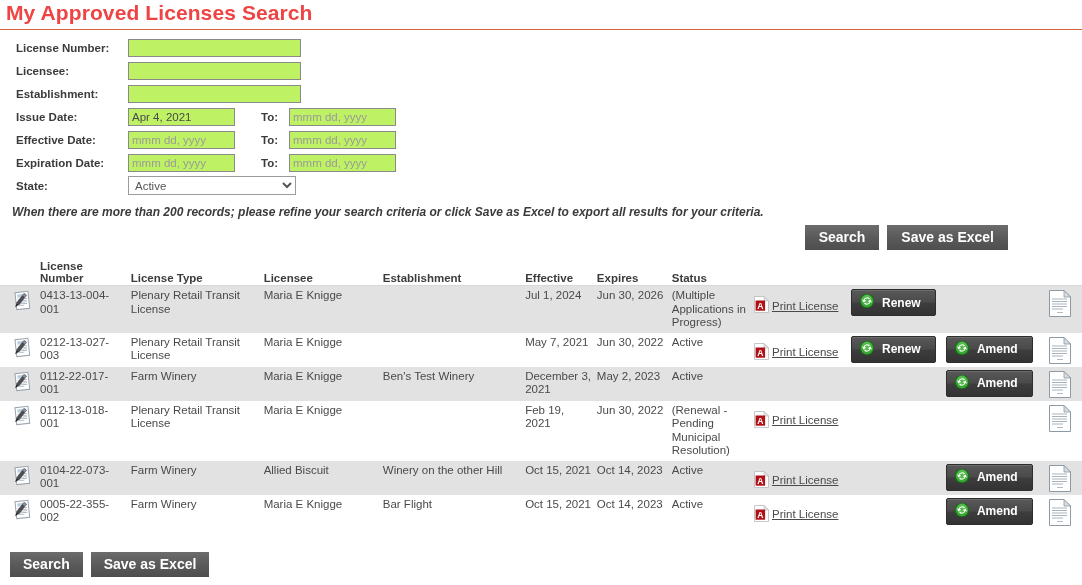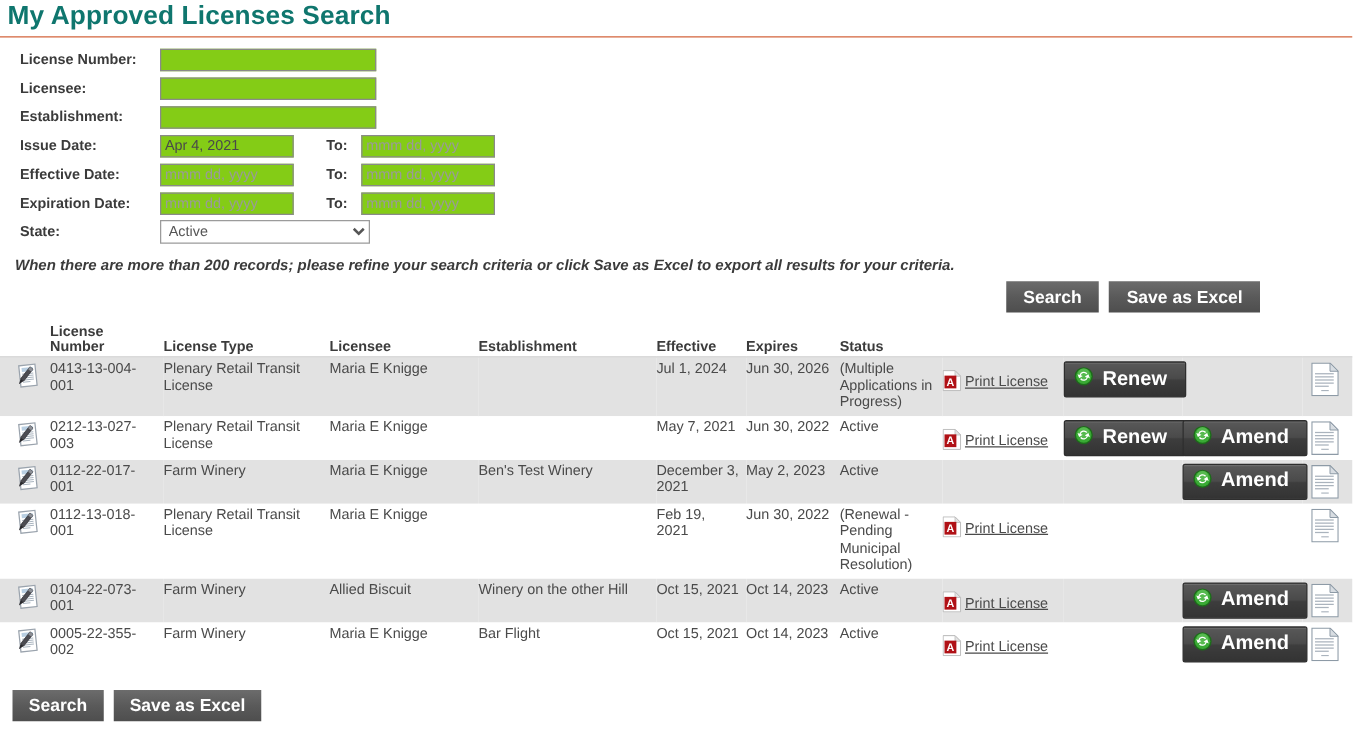--- a/index.html
+++ b/index.html
@@ -12,21 +12,21 @@
     font-family: "Liberation Sans", sans-serif;
     color: #333333;
     overflow: hidden;
     position: relative;
   }
 
   
   .page-title {
     font-size: 21px;
     font-weight: bold;
-    color: #0f766e;
+    color: #ef4444;
     padding: 1px 0 4px 6px;
     letter-spacing: 0.1px;
     font-family: "Liberation Sans", sans-serif;
   }
   .title-rule {
     height: 0;
     border-top: 1px solid #d4643c;
     margin: 0 0 6px 0;
   }
 
@@ -40,21 +40,21 @@
   .form-label {
     width: 112px;
     font-size: 11.5px;
     font-weight: bold;
     color: #3b3b3b;
     flex: 0 0 112px;
   }
   .txt {
     height: 18px;
     border: 1px solid #8a8a8a;
-    background: #84cc16;
+    background: #bef264;
     font-family: "Liberation Sans", sans-serif;
     font-size: 11.5px;
     color: #4a4a4a;
     padding: 0 3px;
     outline: none;
   }
   .txt::placeholder { color: #9a9a9a; }
   .txt-wide { width: 173px; }
   .txt-date { width: 107px; }
   .sel {
@@ -180,21 +180,21 @@
   
   .btn-action {
     display: inline-flex;
     align-items: center;
     justify-content: flex-end;
     gap: 7px;
     background: linear-gradient(to bottom, #595959 0%, #4a4a4a 48%, #3d3d3d 52%, #333333 100%);
     border: 1px solid #2e2e2e;
     border-radius: 2px;
     color: #ffffff;
-    font-size: 16px;
+    font-size: 12px;
     font-weight: bold;
     padding: 3px 14px 3px 7px;
     cursor: pointer;
     font-family: "Liberation Sans", sans-serif;
     min-width: 82px;
     box-shadow: inset 0 1px 0 rgba(255,255,255,0.12);
   }
   .refresh-ico { width: 16px; height: 16px; flex: 0 0 16px; }
 
   .cell-action { vertical-align: top; }

